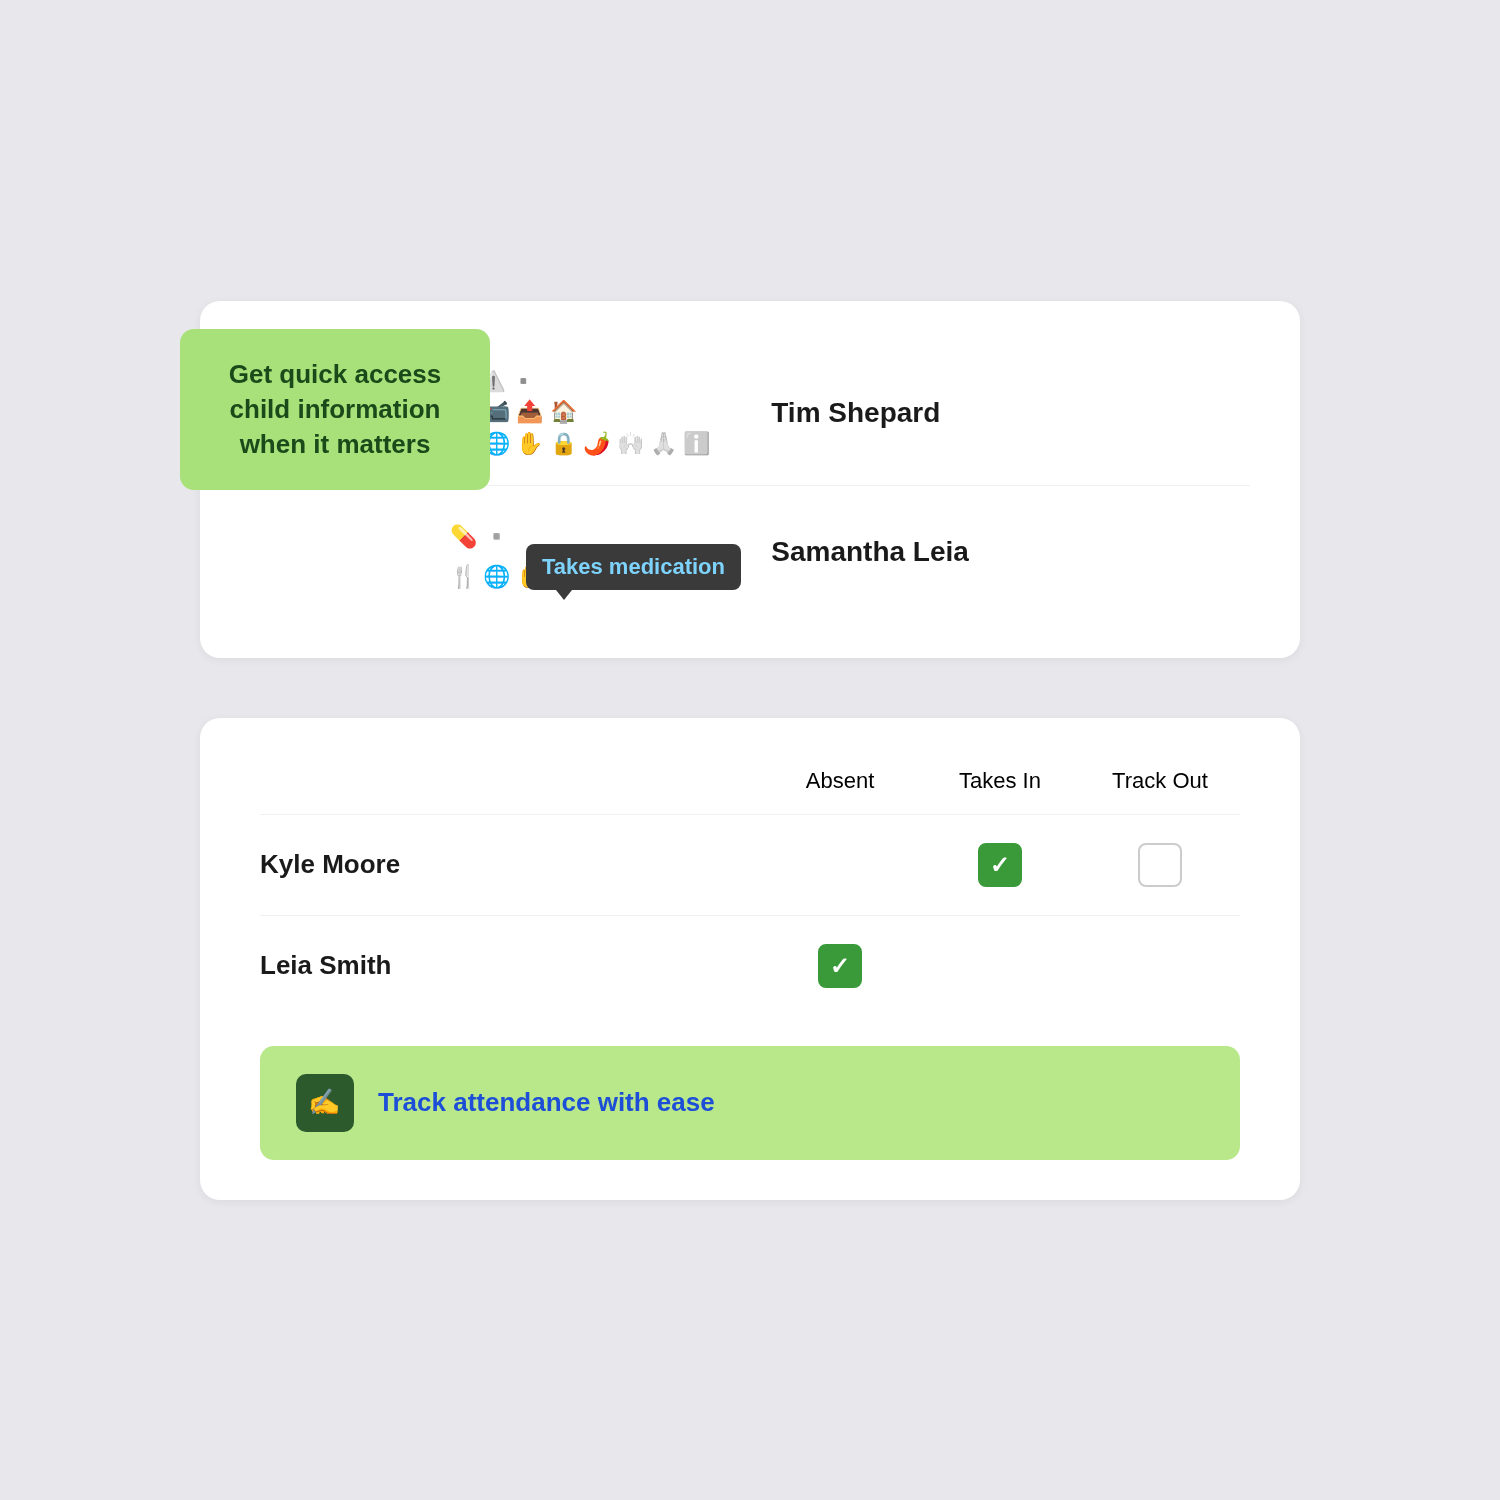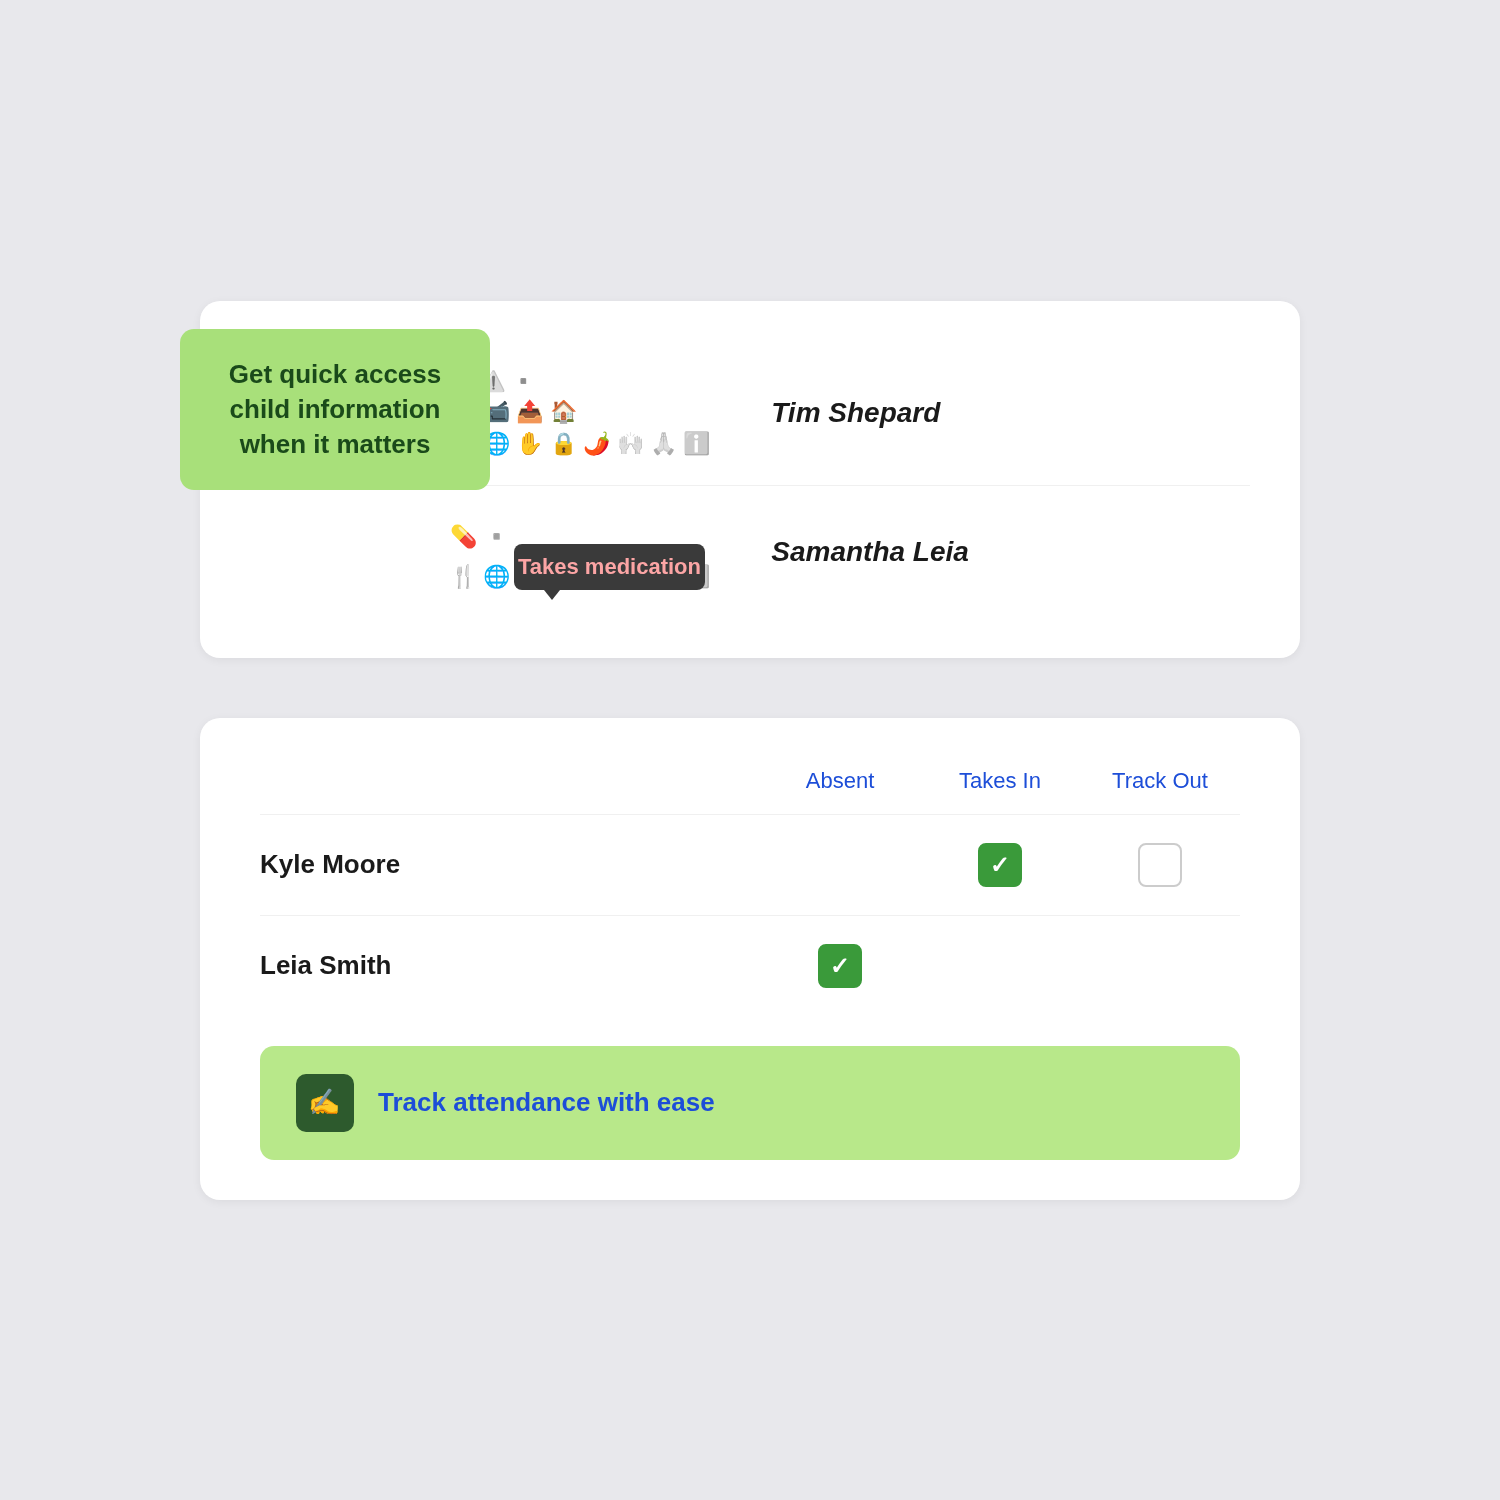--- a/index.html
+++ b/index.html
@@ -79,35 +79,34 @@
       gap: 6px;
       align-items: center;
       font-size: 22px;
     }
 
     .child-name {
       font-size: 28px;
       font-weight: 700;
       color: #1a1a1a;
       margin-left: 60px;
-      font-style: italic;
     }
 
     
     .tooltip {
       position: absolute;
       background: #3a3a3a;
-      color: #fca5a5;
+      color: #7dd3fc;
       border-radius: 8px;
-      padding: 10px 4px;
+      padding: 10px 16px;
       font-size: 22px;
       font-weight: 600;
       white-space: nowrap;
       top: 30px;
-      left: 64px;
+      left: 76px;
       z-index: 20;
     }
 
     .tooltip::after {
       content: '';
       position: absolute;
       bottom: -10px;
       left: 30px;
       border-width: 10px 8px 0 8px;
       border-style: solid;
@@ -128,21 +127,21 @@
 
     .attendance-header {
       display: grid;
       grid-template-columns: 1fr 160px 160px 160px;
       padding-bottom: 20px;
     }
 
     .col-header {
       text-align: center;
       font-size: 22px;
-      color: #1d4ed8;
+      color: #000000;
       font-weight: 400;
     }
 
     .col-header:first-child {
       text-align: left;
     }
 
     .attendance-row {
       display: grid;
       grid-template-columns: 1fr 160px 160px 160px;

